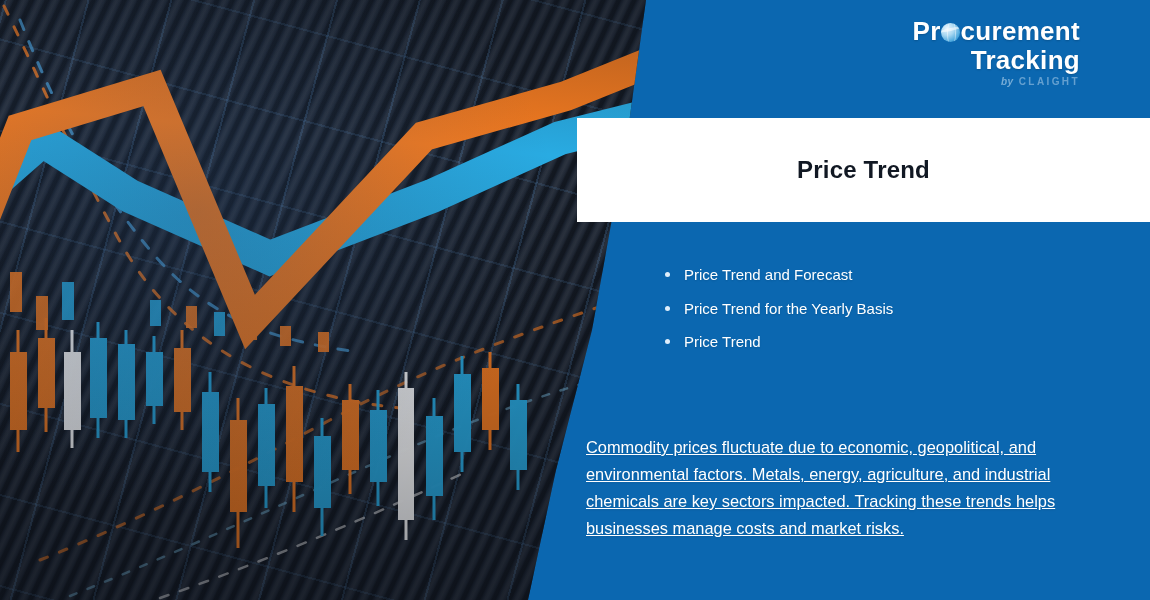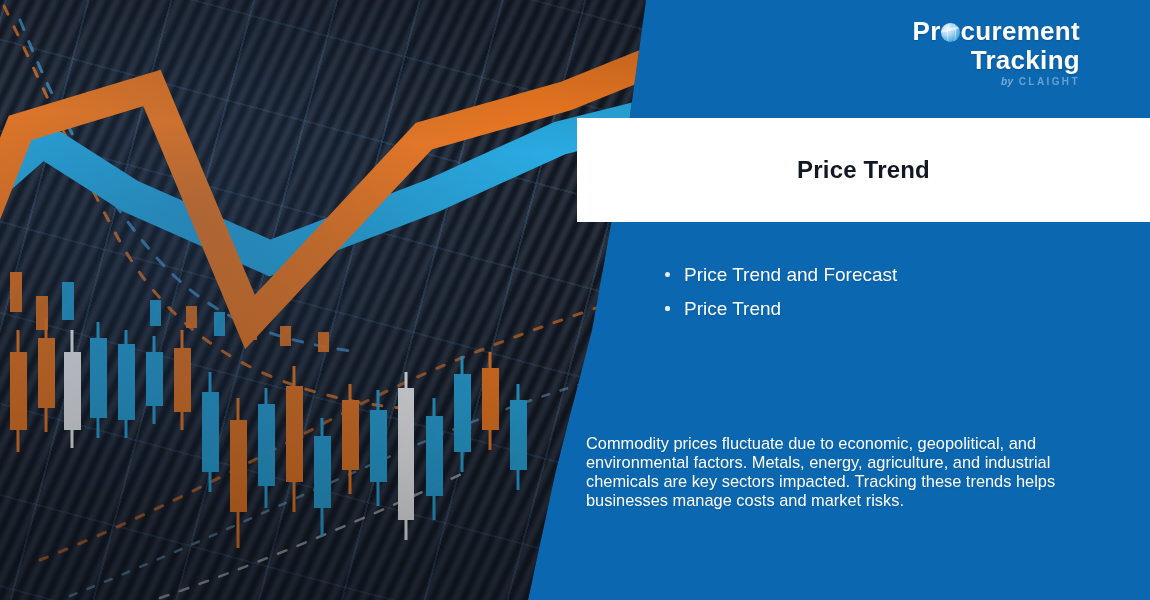--- a/index.html
+++ b/index.html
@@ -164,21 +164,21 @@
     position: absolute;
     left: 664px;
     top: 258px;
     margin: 0;
     padding: 0;
     list-style: none;
   }
   #bullet-list li {
     position: relative;
     padding-left: 20px;
-    font-size: 19px;
+    font-size: 15px;
     color: #ffffff;
     line-height: 33.5px;
     white-space: nowrap;
     text-shadow: 0 1px 2px rgba(0,0,0,0.12);
   }
   #bullet-list li .bullet-dot {
     position: absolute;
     left: 1px;
     top: 14px;
     width: 5px; height: 5px;
@@ -187,23 +187,24 @@
   }
 
   
   #description {
     position: absolute;
     left: 586px;
     top: 434px;
     width: 522px;
     margin: 0;
     font-size: 16.4px;
-    line-height: 19px;
+    line-height: 27px;
     color: #ffffff;
     text-shadow: 0 1px 2px rgba(0,0,0,0.10);
+    text-decoration: underline;
   }
 </style>
 </head>
 <body>
 
 <div id="banner">
 
   <div id="image-panel">
     <div class="img-bg"></div>
     <div class="img-stripes"></div>
@@ -324,20 +325,21 @@
       <span id="page-title">Price Trend</span>
     </div>
 
     <ul id="bullet-list">
       <li>
         <span class="bullet-dot"></span>
         <span>Price Trend and Forecast</span>
       </li>
       <li>
         <span class="bullet-dot"></span>
+        <span>Price Trend for the Yearly Basis</span>
       </li>
       <li>
         <span class="bullet-dot"></span>
         <span>Price Trend</span>
       </li>
     </ul>
 
     <p id="description">Commodity prices fluctuate due to economic, geopolitical, and environmental factors. Metals, energy, agriculture, and industrial chemicals are key sectors impacted. Tracking these trends helps businesses manage costs and market risks.</p>
 
   </div>

